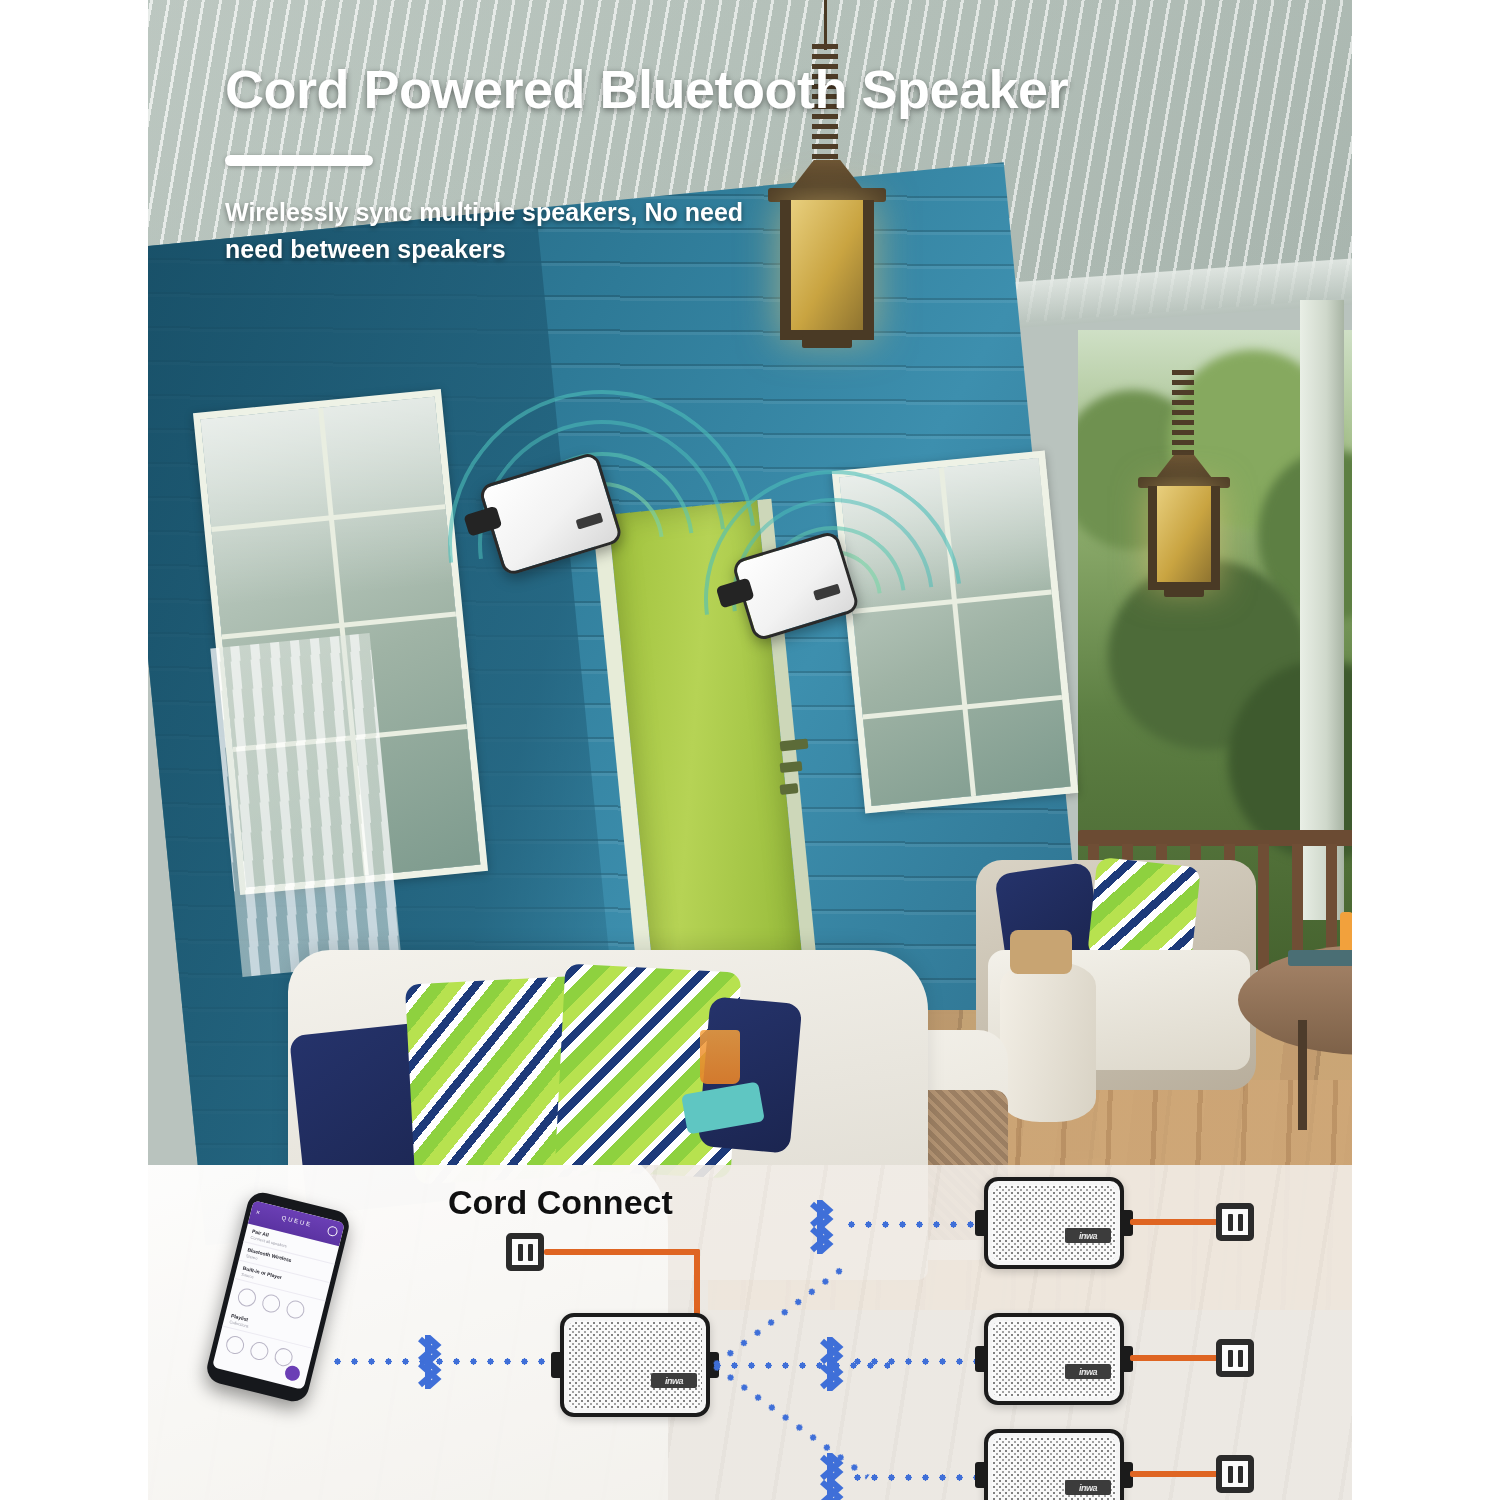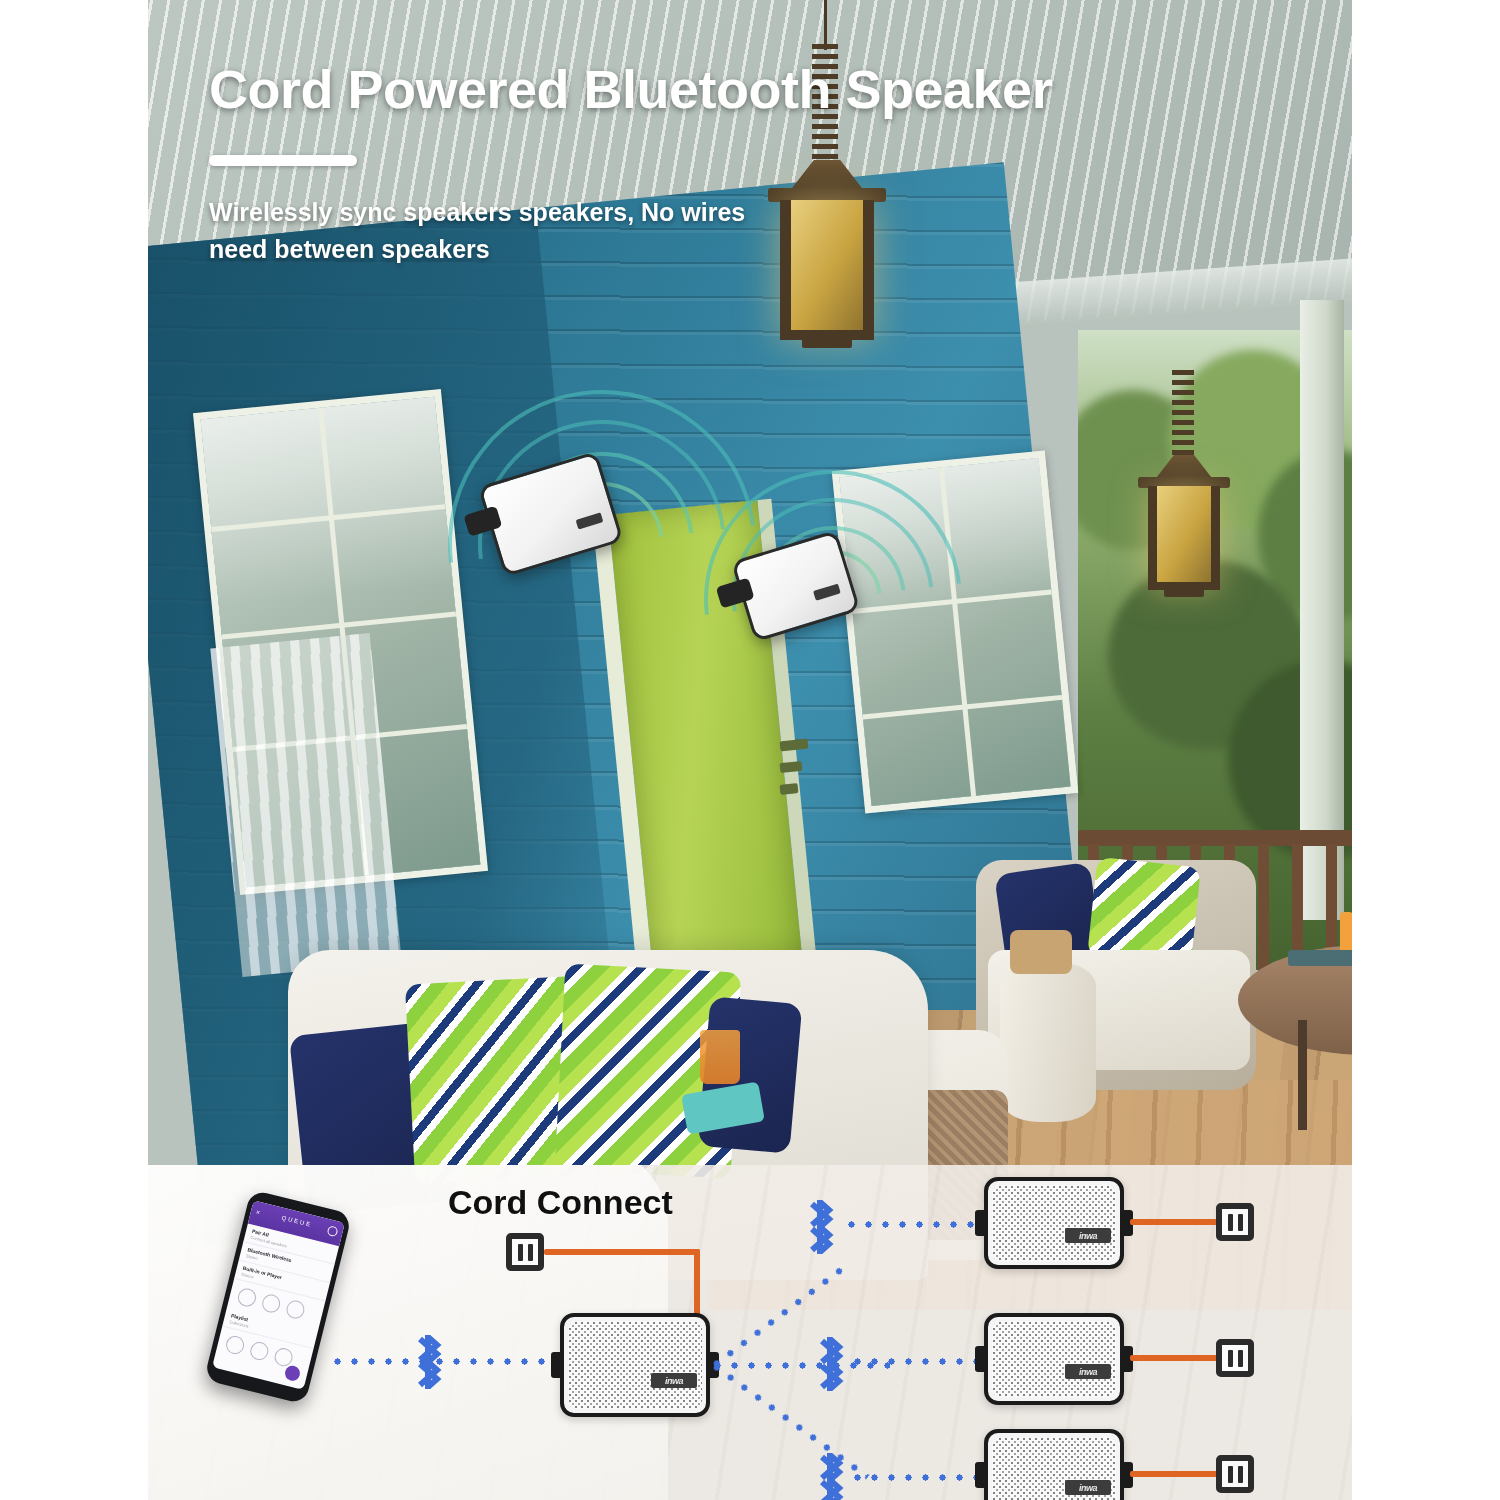--- a/index.html
+++ b/index.html
@@ -110,21 +110,21 @@
 
   
   .wspk{position:absolute;}
   .wspk .body{position:absolute;width:100%;height:100%;border-radius:13px;
     background:linear-gradient(150deg,#ffffff 0%,#f2f2f2 55%,#d9d9d9 100%);
     border:3px solid #2a2a2a;box-shadow:0 5px 14px rgba(0,0,0,.35);}
   .wspk .brk{position:absolute;left:-22px;top:26%;width:34px;height:22px;background:#242424;border-radius:5px;}
   .wspk .badge{position:absolute;right:8px;bottom:20%;width:26px;height:10px;background:#3a3a3a;border-radius:2px;}
 
   
-  #headline{position:absolute;left:209px;top:60px;width:1000px;z-index:40;}
+  #headline{position:absolute;left:225px;top:60px;width:1000px;z-index:40;}
   #title{font-size:54px;font-weight:bold;color:#ffffff;letter-spacing:-.5px;line-height:1.1;
     text-shadow:0 2px 6px rgba(0,0,0,.45);white-space:nowrap;}
   #rule{margin-top:36px;width:148px;height:11px;background:#fff;border-radius:6px;
     box-shadow:0 1px 4px rgba(0,0,0,.3);}
   #sub{margin-top:28px;font-size:25px;font-weight:bold;color:#fff;line-height:1.45;max-width:560px;
     text-shadow:0 2px 5px rgba(0,0,0,.45);}
 
   
   #diagram{position:absolute;left:148px;top:1165px;width:1204px;height:335px;overflow:hidden;
     background:rgba(255,255,255,.62);}
@@ -305,21 +305,21 @@
       <div style="position:absolute;left:4px;top:0;width:84px;height:26px;background:linear-gradient(180deg,#6d5534,#3f3120);clip-path:polygon(14% 100%,86% 100%,62% 0,38% 0);"></div>
       <div style="position:absolute;left:0;top:22px;width:92px;height:11px;background:#4a3a25;border-radius:3px;"></div>
       <div style="position:absolute;left:10px;top:31px;width:72px;height:104px;background:linear-gradient(120deg,#e8cf7e,#c9a441 55%,#8f7430);border-left:9px solid #4a3a25;border-right:9px solid #4a3a25;border-bottom:8px solid #4a3a25;box-sizing:border-box;box-shadow:0 0 34px rgba(240,205,120,.5);"></div>
       <div style="position:absolute;left:26px;top:132px;width:40px;height:10px;background:#4a3a25;border-radius:2px;"></div>
     </div>
   </div>
 
   <div id="headline">
     <div id="title">Cord Powered Bluetooth Speaker</div>
     <div id="rule"></div>
-    <div id="sub">Wirelessly sync speakers speakers, No wires need between speakers</div>
+    <div id="sub">Wirelessly sync multiple speakers, No need need between speakers</div>
   </div>
 
   <div id="diagram">
     <div class="floorbg"></div>
     <div class="sofabg"></div>
     <div class="veil"></div>
 
     <div id="phone">
       <div class="frame"></div>
       <div class="screen">

